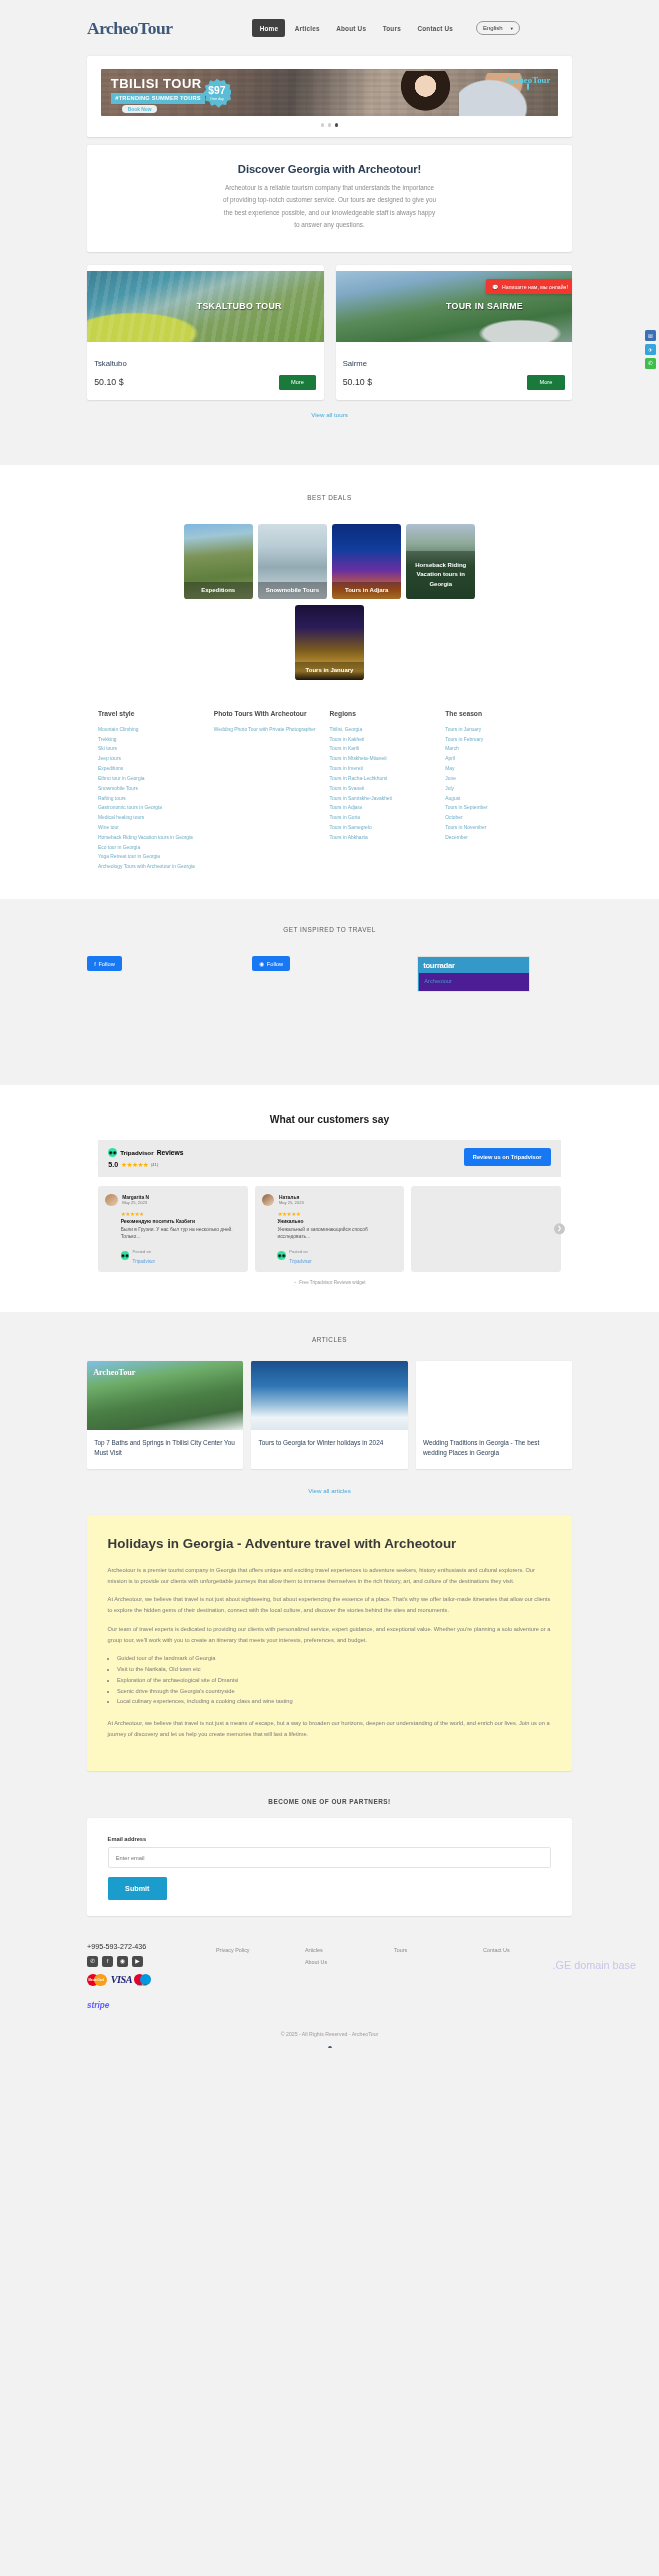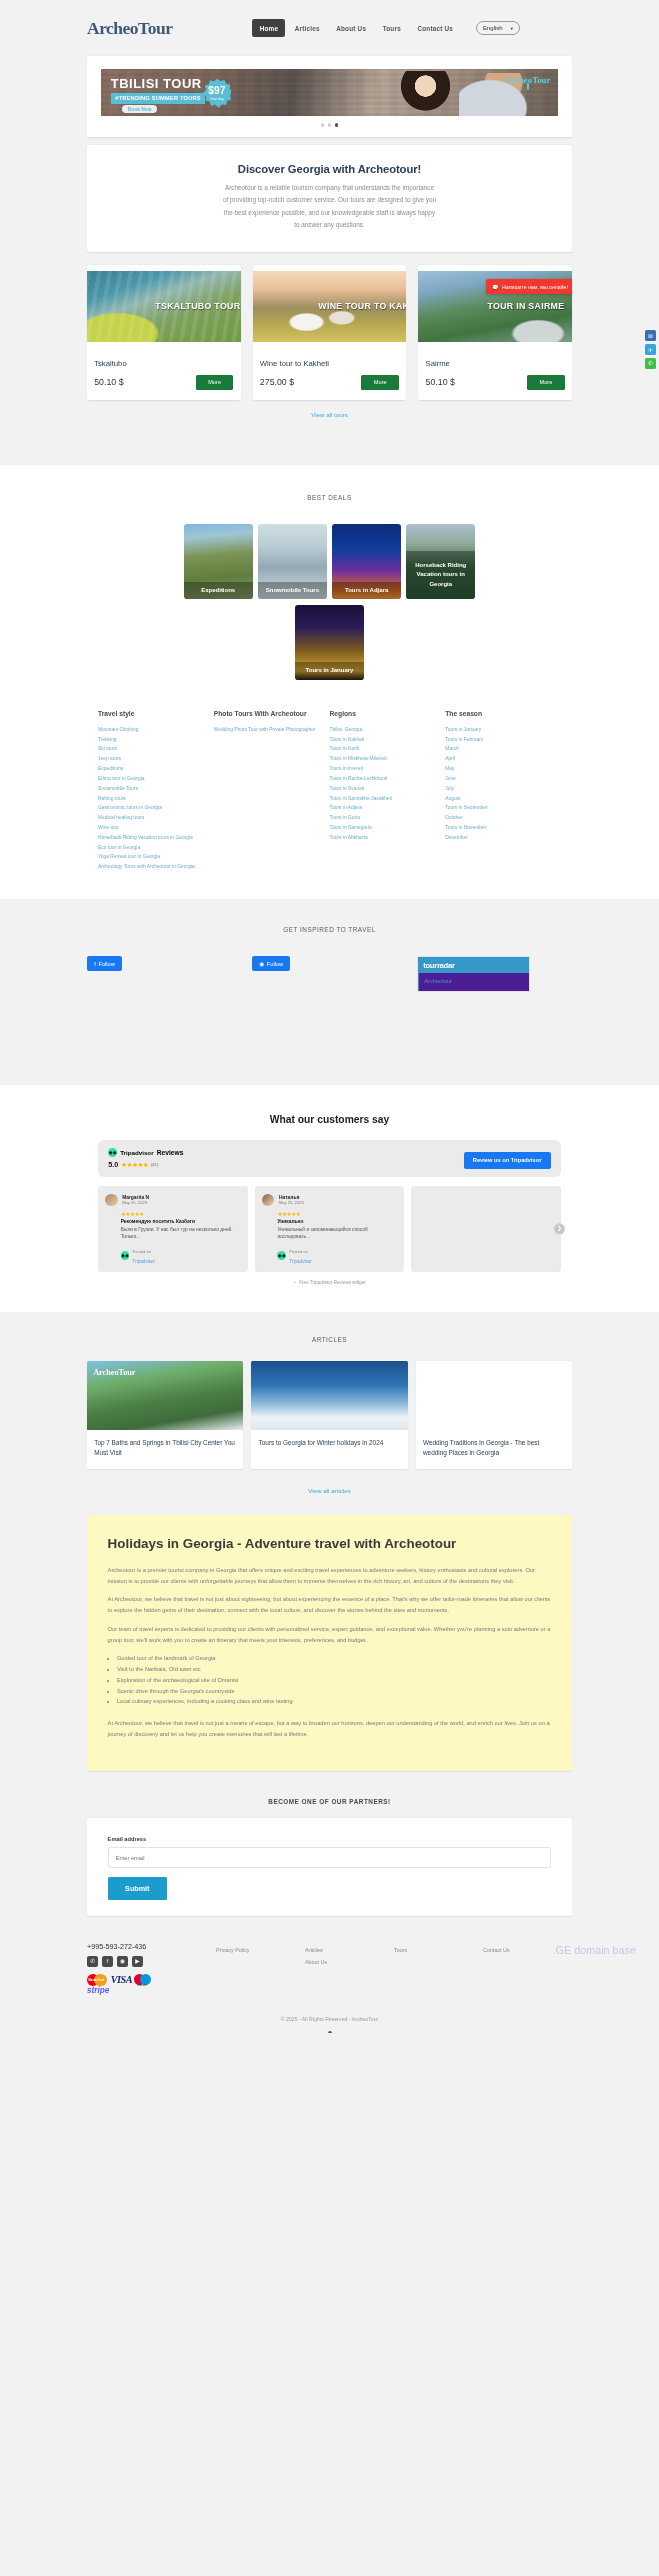--- a/index.html
+++ b/index.html
@@ -216,22 +216,22 @@
   .tr-head { background:#3498c8; color:#fff; font-weight:bold; font-size:7.7px; padding:3.6px 5.2px; letter-spacing:-0.3px; }
   .tr-body { padding:4.6px 5.2px 7.2px; color:#4a93c9; font-size:5.7px; border-left:1px solid #3498c8; }
   .inspired-tail { height: 72px; }
 
   
   .reviews-wrap { margin: 0 87px; }
   .reviews-title {
     text-align:center; font-size:10.3px; font-weight:bold; color:#1c1c1c; margin-bottom: 15.5px;
   }
   .ta-head {
-    background:#ebebeb; border-radius:6px; padding:8.2px 10.3px;
-    display:flex; align-items:flex-end; justify-content:space-between;
+    background:#ebebeb; border-radius:0; padding:8.2px 10.3px;
+    display:flex; align-items:flex-start; justify-content:space-between;
   }
   .ta-left { display:flex; flex-direction:column; gap:3.1px; }
   .ta-brand { display:flex; align-items:center; gap:3.1px; }
   .owl {
     width:8.8px; height:8.8px; border-radius:50%; background:#34e0a1;
     display:flex; align-items:center; justify-content:center; font-size:4.6px; color:#000;
   }
   .ta-brand span.b { font-size:6.2px; color:#000; font-weight:600; }
   .ta-brand span.r { font-size:6.7px; color:#000; font-weight:bold; }
   .ta-score { display:flex; align-items:center; gap:2.6px; }
@@ -314,21 +314,21 @@
   .f-cards { display:flex; align-items:center; gap:2.1px; margin-top:6.7px; }
   .mc { width:21.6px; height:12.4px; position:relative; }
   .mc .c1 { position:absolute; left:0; top:0; width:12.4px; height:12.4px; border-radius:50%; background:#eb001b; }
   .mc .c2 { position:absolute; left:7.2px; top:0; width:12.4px; height:12.4px; border-radius:50%; background:#f79e1b; }
   .mc .lbl { position:absolute; left:1.5px; top:4.1px; font-size:2.8px; color:#fff; font-weight:bold; z-index:2; }
   .visa { font-family:"Liberation Serif", serif; font-style:italic; font-weight:bold; font-size:10.3px; color:#1a1f71; letter-spacing:-0.5px; }
   .mstr { width:17.5px; height:11.3px; position:relative; }
   .mstr .c1 { position:absolute; left:0; top:0; width:10.8px; height:10.8px; border-radius:50%; background:#e4002b; }
   .mstr .c2 { position:absolute; left:6.2px; top:0; width:10.8px; height:10.8px; border-radius:50%; background:#0099df; }
   .mstr .lbl { position:absolute; left:3.1px; bottom:-1.5px; font-size:2.6px; color:#333; }
-  .stripe { margin-top:0; font-size:8.2px; font-weight:bold; color:#635bff; font-style:italic; }
+  .stripe { margin-top:15px; font-size:8.2px; font-weight:bold; color:#635bff; font-style:italic; }
   .f-links { display:flex; flex:1; gap:0; padding-top: 2.1px; }
   .f-col { flex:1; }
   .f-col a { display:block; font-size:5.4px; color:#8a8a8a; text-decoration:none; line-height:2.3; }
   .ge-domain {
     position:absolute; right:23px; bottom:77px; font-size:10.8px; color:#b9b6e8; opacity:.75;
   }
   .copyright { text-align:center; font-size:5.2px; color:#9c9c9c; padding: 17.5px 0 11.3px; }
 </style>
 </head>
 <body>
@@ -384,32 +384,20 @@
 
   <div class="tours-row">
     <div class="tour-card">
       <div class="tour-img ti-1">
         <div class="tour-img-label">TSKALTUBO TOUR</div>
       </div>
       <div class="tour-body">
         <div class="tour-name">Tskaltubo</div>
         <div class="tour-foot">
           <div class="tour-price">50.10 $</div>
-          <button class="btn-more">More</button>
-        </div>
-      </div>
-    </div>
-    <div class="tour-card">
-      <div class="tour-img ti-2">
-        <div class="tour-img-label">WINE TOUR TO KAKHETI</div>
-      </div>
-      <div class="tour-body">
-        <div class="tour-name">Wine tour to Kakheti</div>
-        <div class="tour-foot">
-          <div class="tour-price">275.00 $</div>
           <button class="btn-more">More</button>
         </div>
       </div>
     </div>
     <div class="tour-card" style="position:relative;">
       <div class="tour-img ti-3">
         <div class="tour-img-label">TOUR IN SAIRME</div>
       </div>
       <div class="chat-bubble">
         <span>💬</span>

